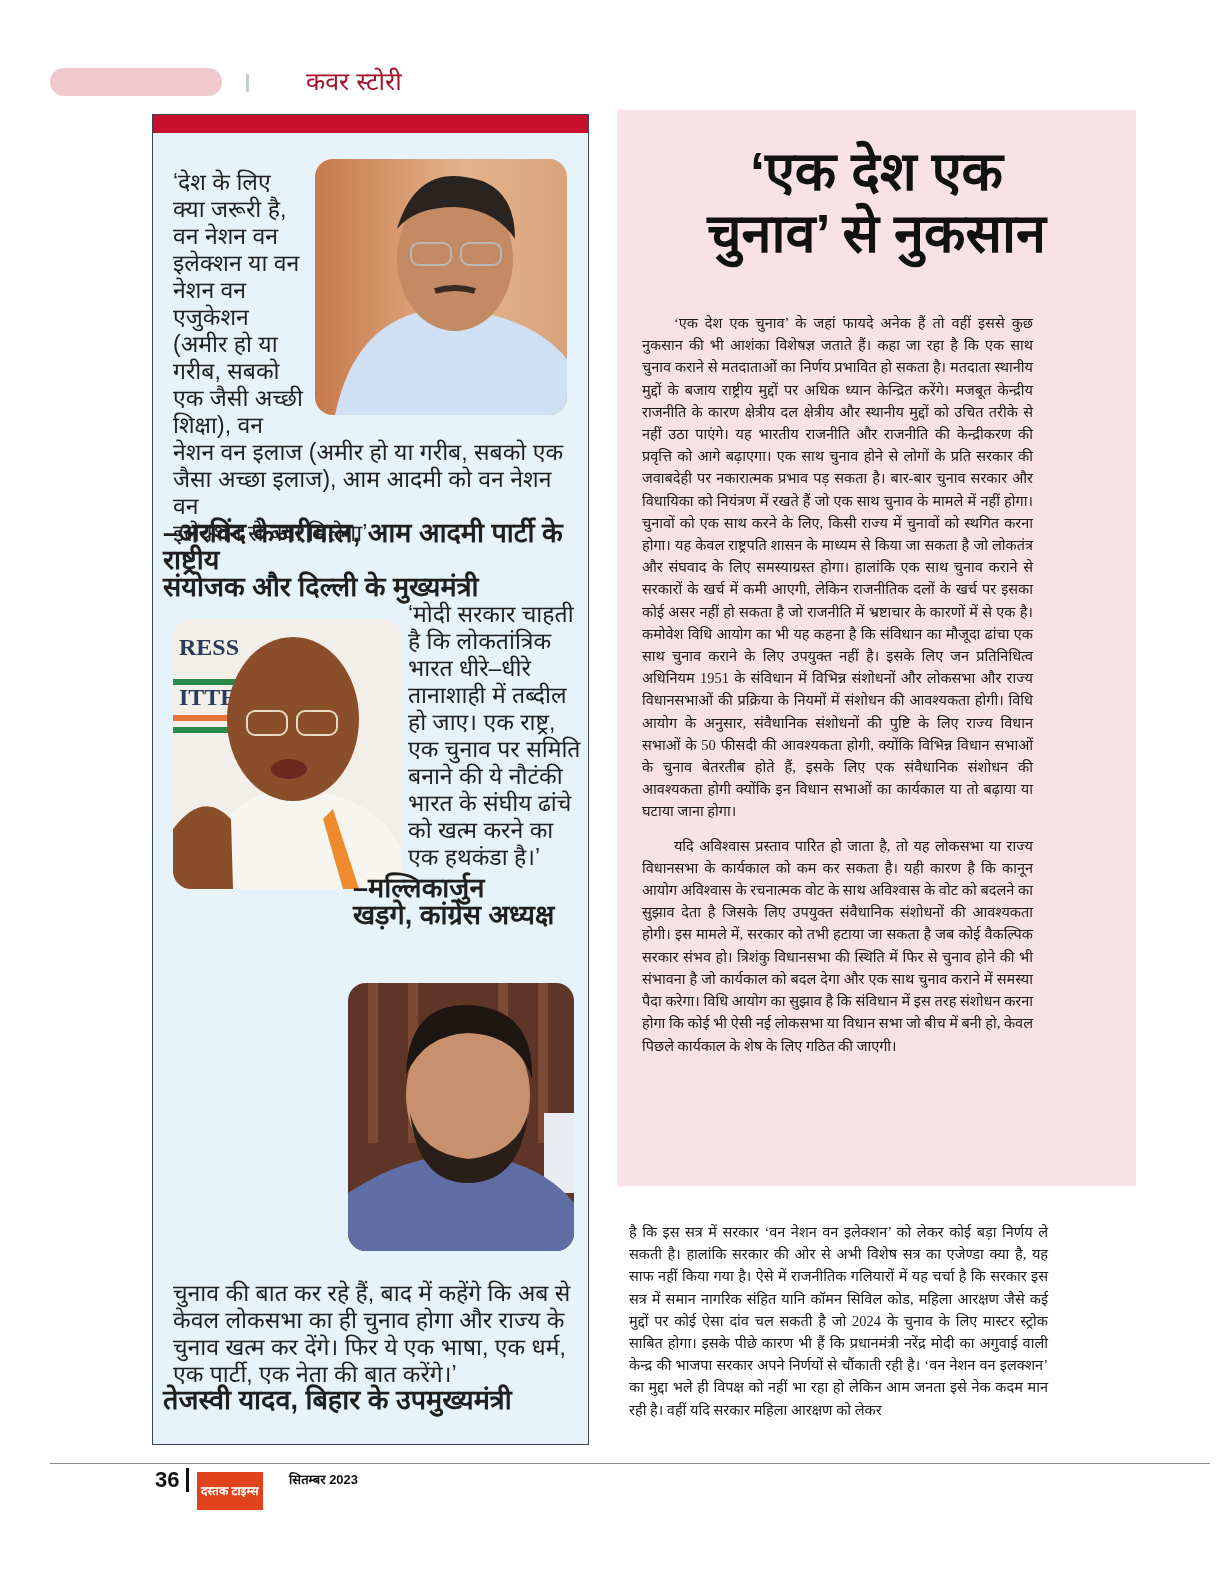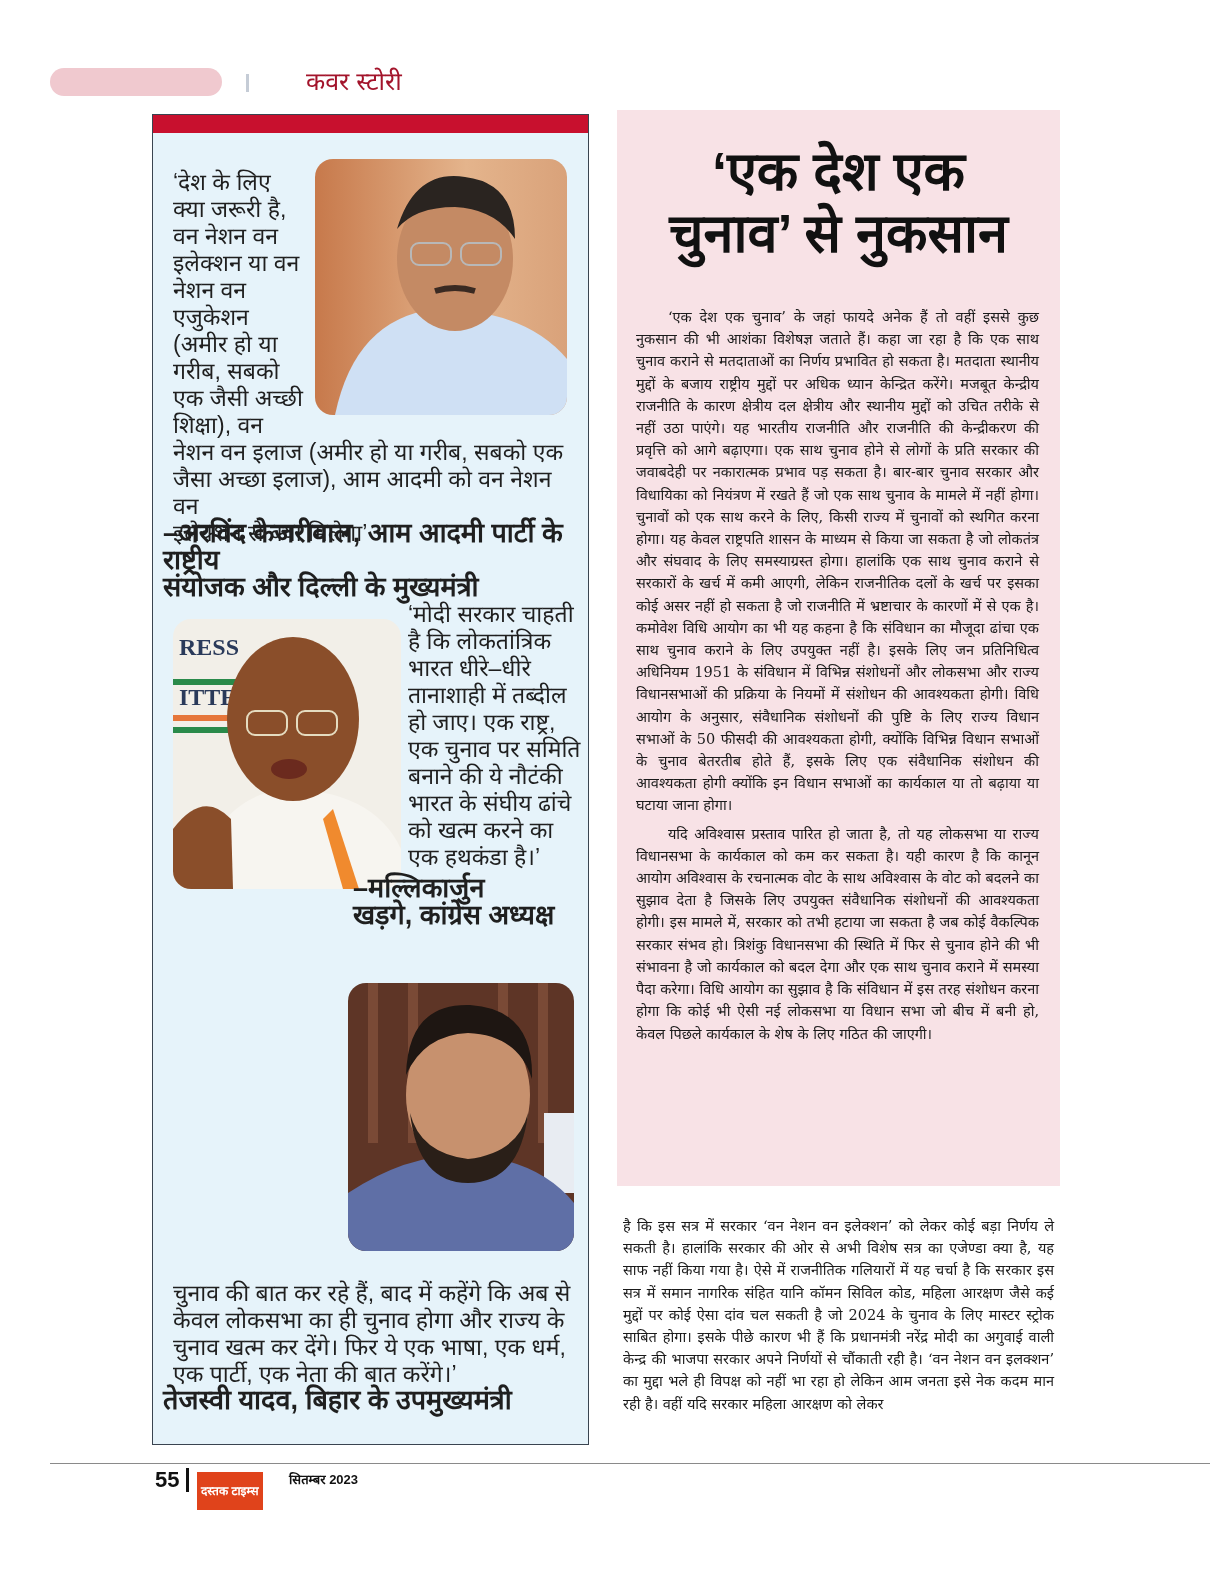--- a/index.html
+++ b/index.html
@@ -13,24 +13,24 @@
 
   .quote-box { position: absolute; left: 152px; top: 114px; width: 437px; height: 1331px; background: #e6f3fa; border: 1px solid #3a4450; box-sizing: border-box; }
   .quote-topbar { position: absolute; left: 0; top: 0; right: 0; height: 18px; background: #c8102e; }
 
   .qtext { position: absolute; font-size: 23px; line-height: 27px; color: #1f1f1f; font-family: "Liberation Sans", sans-serif; }
   .qattr { position: absolute; font-size: 27px; line-height: 27px; font-weight: bold; color: #1f1f1f; font-family: "Liberation Sans", sans-serif; }
 
   .photo { position: absolute; border-radius: 18px; overflow: hidden; }
   .photo svg { width: 100%; height: 100%; display: block; }
 
-  .pink-box { position: absolute; left: 617px; top: 110px; width: 443px; height: 1076px; background: #f8e2e6; }
+  .pink-box { position: absolute; left: 617px; top: 110px; width: 519px; height: 1076px; background: #f8e2e6; }
   .headline { position: absolute; left: 0; right: 0; top: 30px; text-align: center; font-size: 54px; line-height: 62px; font-weight: bold; color: #111; font-family: "Liberation Sans", sans-serif; }
   .body-text { position: absolute; font-family: "DejaVu Serif", "Liberation Serif", serif; font-size: 14.5px; line-height: 22.2px; color: #1a1a1a; text-align: justify; }
-  .body-text p { margin: 6px; text-indent: 2.2em; }
+  .body-text p { margin: 12px; text-indent: 2.2em; font-family: Liberation Serif, serif; }
   .body-text p.noindent { text-indent: 0; }
 
   .footer-rule { position: absolute; left: 50px; top: 1463px; width: 1160px; height: 1px; background: #8a8a8a; }
   .page-num { position: absolute; left: 155px; top: 1467px; font-size: 22px; font-weight: bold; color: #111; font-family: "Liberation Sans", sans-serif; }
   .footer-bar { position: absolute; left: 186px; top: 1468px; width: 3px; height: 24px; background: #111; }
   .footer-logo { position: absolute; left: 197px; top: 1472px; padding: 11px 4px; height: 16px; line-height: 16px; font-size: 12px; font-weight: bold; color: #fff; background: #e0431b; font-family: "Liberation Sans", sans-serif; }
   .footer-date { position: absolute; left: 289px; top: 1470px; font-size: 13px; font-weight: bold; color: #111; font-family: "Liberation Sans", sans-serif; }
 </style>
 </head>
 <body>
@@ -134,16 +134,16 @@
     <p>‘एक देश एक चुनाव’ के जहां फायदे अनेक हैं तो वहीं इससे कुछ नुकसान की भी आशंका विशेषज्ञ जताते हैं। कहा जा रहा है कि एक साथ चुनाव कराने से मतदाताओं का निर्णय प्रभावित हो सकता है। मतदाता स्थानीय मुद्दों के बजाय राष्ट्रीय मुद्दों पर अधिक ध्यान केन्द्रित करेंगे। मजबूत केन्द्रीय राजनीति के कारण क्षेत्रीय दल क्षेत्रीय और स्थानीय मुद्दों को उचित तरीके से नहीं उठा पाएंगे। यह भारतीय राजनीति और राजनीति की केन्द्रीकरण की प्रवृत्ति को आगे बढ़ाएगा। एक साथ चुनाव होने से लोगों के प्रति सरकार की जवाबदेही पर नकारात्मक प्रभाव पड़ सकता है। बार-बार चुनाव सरकार और विधायिका को नियंत्रण में रखते हैं जो एक साथ चुनाव के मामले में नहीं होगा। चुनावों को एक साथ करने के लिए, किसी राज्य में चुनावों को स्थगित करना होगा। यह केवल राष्ट्रपति शासन के माध्यम से किया जा सकता है जो लोकतंत्र और संघवाद के लिए समस्याग्रस्त होगा। हालांकि एक साथ चुनाव कराने से सरकारों के खर्च में कमी आएगी, लेकिन राजनीतिक दलों के खर्च पर इसका कोई असर नहीं हो सकता है जो राजनीति में भ्रष्टाचार के कारणों में से एक है। कमोवेश विधि आयोग का भी यह कहना है कि संविधान का मौजूदा ढांचा एक साथ चुनाव कराने के लिए उपयुक्त नहीं है। इसके लिए जन प्रतिनिधित्व अधिनियम 1951 के संविधान में विभिन्न संशोधनों और लोकसभा और राज्य विधानसभाओं की प्रक्रिया के नियमों में संशोधन की आवश्यकता होगी। विधि आयोग के अनुसार, संवैधानिक संशोधनों की पुष्टि के लिए राज्य विधान सभाओं के 50 फीसदी की आवश्यकता होगी, क्योंकि विभिन्न विधान सभाओं के चुनाव बेतरतीब होते हैं, इसके लिए एक संवैधानिक संशोधन की आवश्यकता होगी क्योंकि इन विधान सभाओं का कार्यकाल या तो बढ़ाया या घटाया जाना होगा।</p>
     <p>यदि अविश्वास प्रस्ताव पारित हो जाता है, तो यह लोकसभा या राज्य विधानसभा के कार्यकाल को कम कर सकता है। यही कारण है कि कानून आयोग अविश्वास के रचनात्मक वोट के साथ अविश्वास के वोट को बदलने का सुझाव देता है जिसके लिए उपयुक्त संवैधानिक संशोधनों की आवश्यकता होगी। इस मामले में, सरकार को तभी हटाया जा सकता है जब कोई वैकल्पिक सरकार संभव हो। त्रिशंकु विधानसभा की स्थिति में फिर से चुनाव होने की भी संभावना है जो कार्यकाल को बदल देगा और एक साथ चुनाव कराने में समस्या पैदा करेगा। विधि आयोग का सुझाव है कि संविधान में इस तरह संशोधन करना होगा कि कोई भी ऐसी नई लोकसभा या विधान सभा जो बीच में बनी हो, केवल पिछले कार्यकाल के शेष के लिए गठित की जाएगी।</p>
   </div>
 </div>
 
 <div class="body-text" style="left:617px; top:1209px; width:443px;">
   <p class="noindent">है कि इस सत्र में सरकार ‘वन नेशन वन इलेक्शन’ को लेकर कोई बड़ा निर्णय ले सकती है। हालांकि सरकार की ओर से अभी विशेष सत्र का एजेण्डा क्या है, यह साफ नहीं किया गया है। ऐसे में राजनीतिक गलियारों में यह चर्चा है कि सरकार इस सत्र में समान नागरिक संहित यानि कॉमन सिविल कोड, महिला आरक्षण जैसे कई मुद्दों पर कोई ऐसा दांव चल सकती है जो 2024 के चुनाव के लिए मास्टर स्ट्रोक साबित होगा। इसके पीछे कारण भी हैं कि प्रधानमंत्री नरेंद्र मोदी का अगुवाई वाली केन्द्र की भाजपा सरकार अपने निर्णयों से चौंकाती रही है। ‘वन नेशन वन इलक्शन’ का मुद्दा भले ही विपक्ष को नहीं भा रहा हो लेकिन आम जनता इसे नेक कदम मान रही है। वहीं यदि सरकार महिला आरक्षण को लेकर</p>
 </div>
 
 <div class="footer-rule"></div>
-<div class="page-num">55</div>
+<div class="page-num">36</div>
 <div class="footer-bar"></div>
 <div class="footer-logo">दस्तक टाइम्स</div>
 <div class="footer-date">सितम्बर 2023</div>
 
 </body></html>

